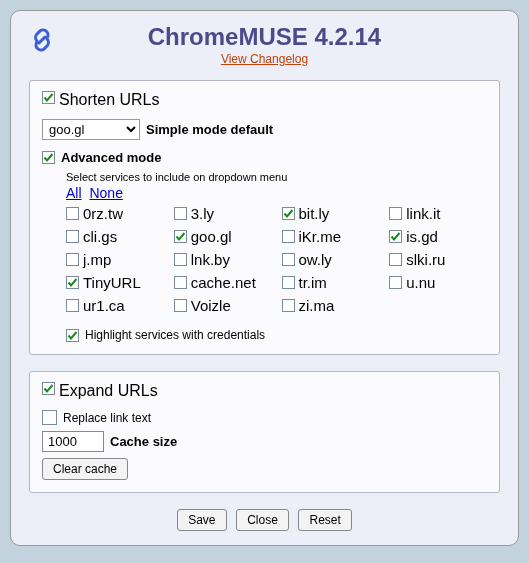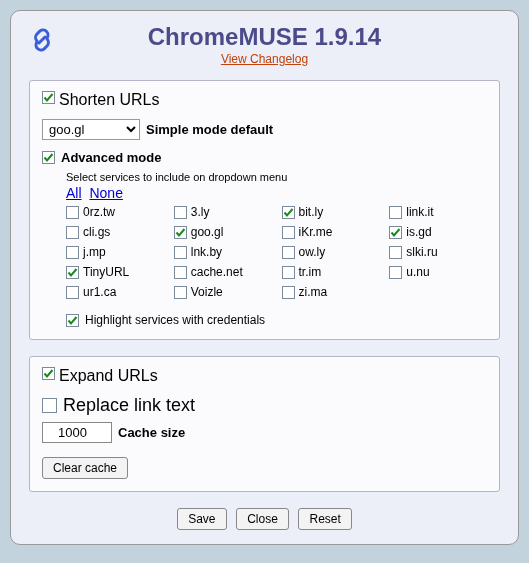--- a/index.html
+++ b/index.html
@@ -99,47 +99,46 @@
     margin-right: 4px;
   }
   .services-grid {
     display: grid;
     grid-template-columns: repeat(4, 1fr);
     gap: 6px 10px;
     margin-bottom: 14px;
   }
   .service {
     display: flex;
-    align-items: flex-end;
+    align-items: center;
     gap: 4px;
-    font-size: 12px;
+    font-size: 15px;
   }
   .highlight-row {
     display: flex;
     align-items: flex-end;
     gap: 6px;
     font-size: 12px;
     margin-left: 0;
   }
   .cache-input {
-    width: 70px;
+    width: 62px;
     font-size: 13px;
-    padding: 2px 15px;
+    padding: 2px 5px;
     border: 1px solid #888;
     background: #fff;
   }
   .btn {
     background: #f3f3f3;
     border: 1px solid #888;
     border-radius: 3px;
     padding: 3px 10px;
     font-size: 12px;
     cursor: pointer;
     font-family: inherit;
-    margin-top: 8px;
   }
   .footer-buttons {
     text-align: center;
   }
   .footer-buttons .btn { margin: 0 3px; }
   .mb6 { margin-bottom: 6px; }
 </style>
 </head>
 <body>
 
@@ -148,21 +147,21 @@
   <div class="header">
     <span class="link-icon">
       <svg viewBox="0 0 26 26" width="26" height="26">
         <g fill="none" stroke="#3a5ed8" stroke-width="3" stroke-linecap="round">
           <path d="M8 14 a5 5 0 0 1 0-7 l3-3 a5 5 0 0 1 7 7"></path>
           <path d="M18 12 a5 5 0 0 1 0 7 l-3 3 a5 5 0 0 1 -7-7"></path>
           <path d="M10 16 L16 10"></path>
         </g>
       </svg>
     </span>
-    <div class="title">ChromeMUSE 1.9.14</div>
+    <div class="title">ChromeMUSE 4.2.14</div>
     <span class="changelog">View Changelog</span>
   </div>
 
   <div class="section">
     <div class="section-title">
       <span class="checkbox">
           <svg width="11" height="11" viewBox="0 0 11 11">
             <path d="M1.5 5.5 L4 8.5 L9.5 2" fill="none" stroke="#1a8a1a" stroke-width="2"></path>
           </svg>
         </span>
@@ -300,21 +299,21 @@
   <div class="section">
     <div class="section-title">
       <span class="checkbox">
           <svg width="11" height="11" viewBox="0 0 11 11">
             <path d="M1.5 5.5 L4 8.5 L9.5 2" fill="none" stroke="#1a8a1a" stroke-width="2"></path>
           </svg>
         </span>
       <span>Expand URLs</span>
     </div>
 
-    <div class="row mb6" style="font-size:18px;">
+    <div class="row mb6" style="font-size:12px;">
       <span class="checkbox" style="width:15px;height:15px;"></span>
       <span>Replace link text</span>
     </div>
 
     <div class="row mb6">
       <input class="cache-input" value="1000" style="">
       <span class="bold">Cache size</span>
     </div>
 
     <button class="btn">Clear cache</button>

